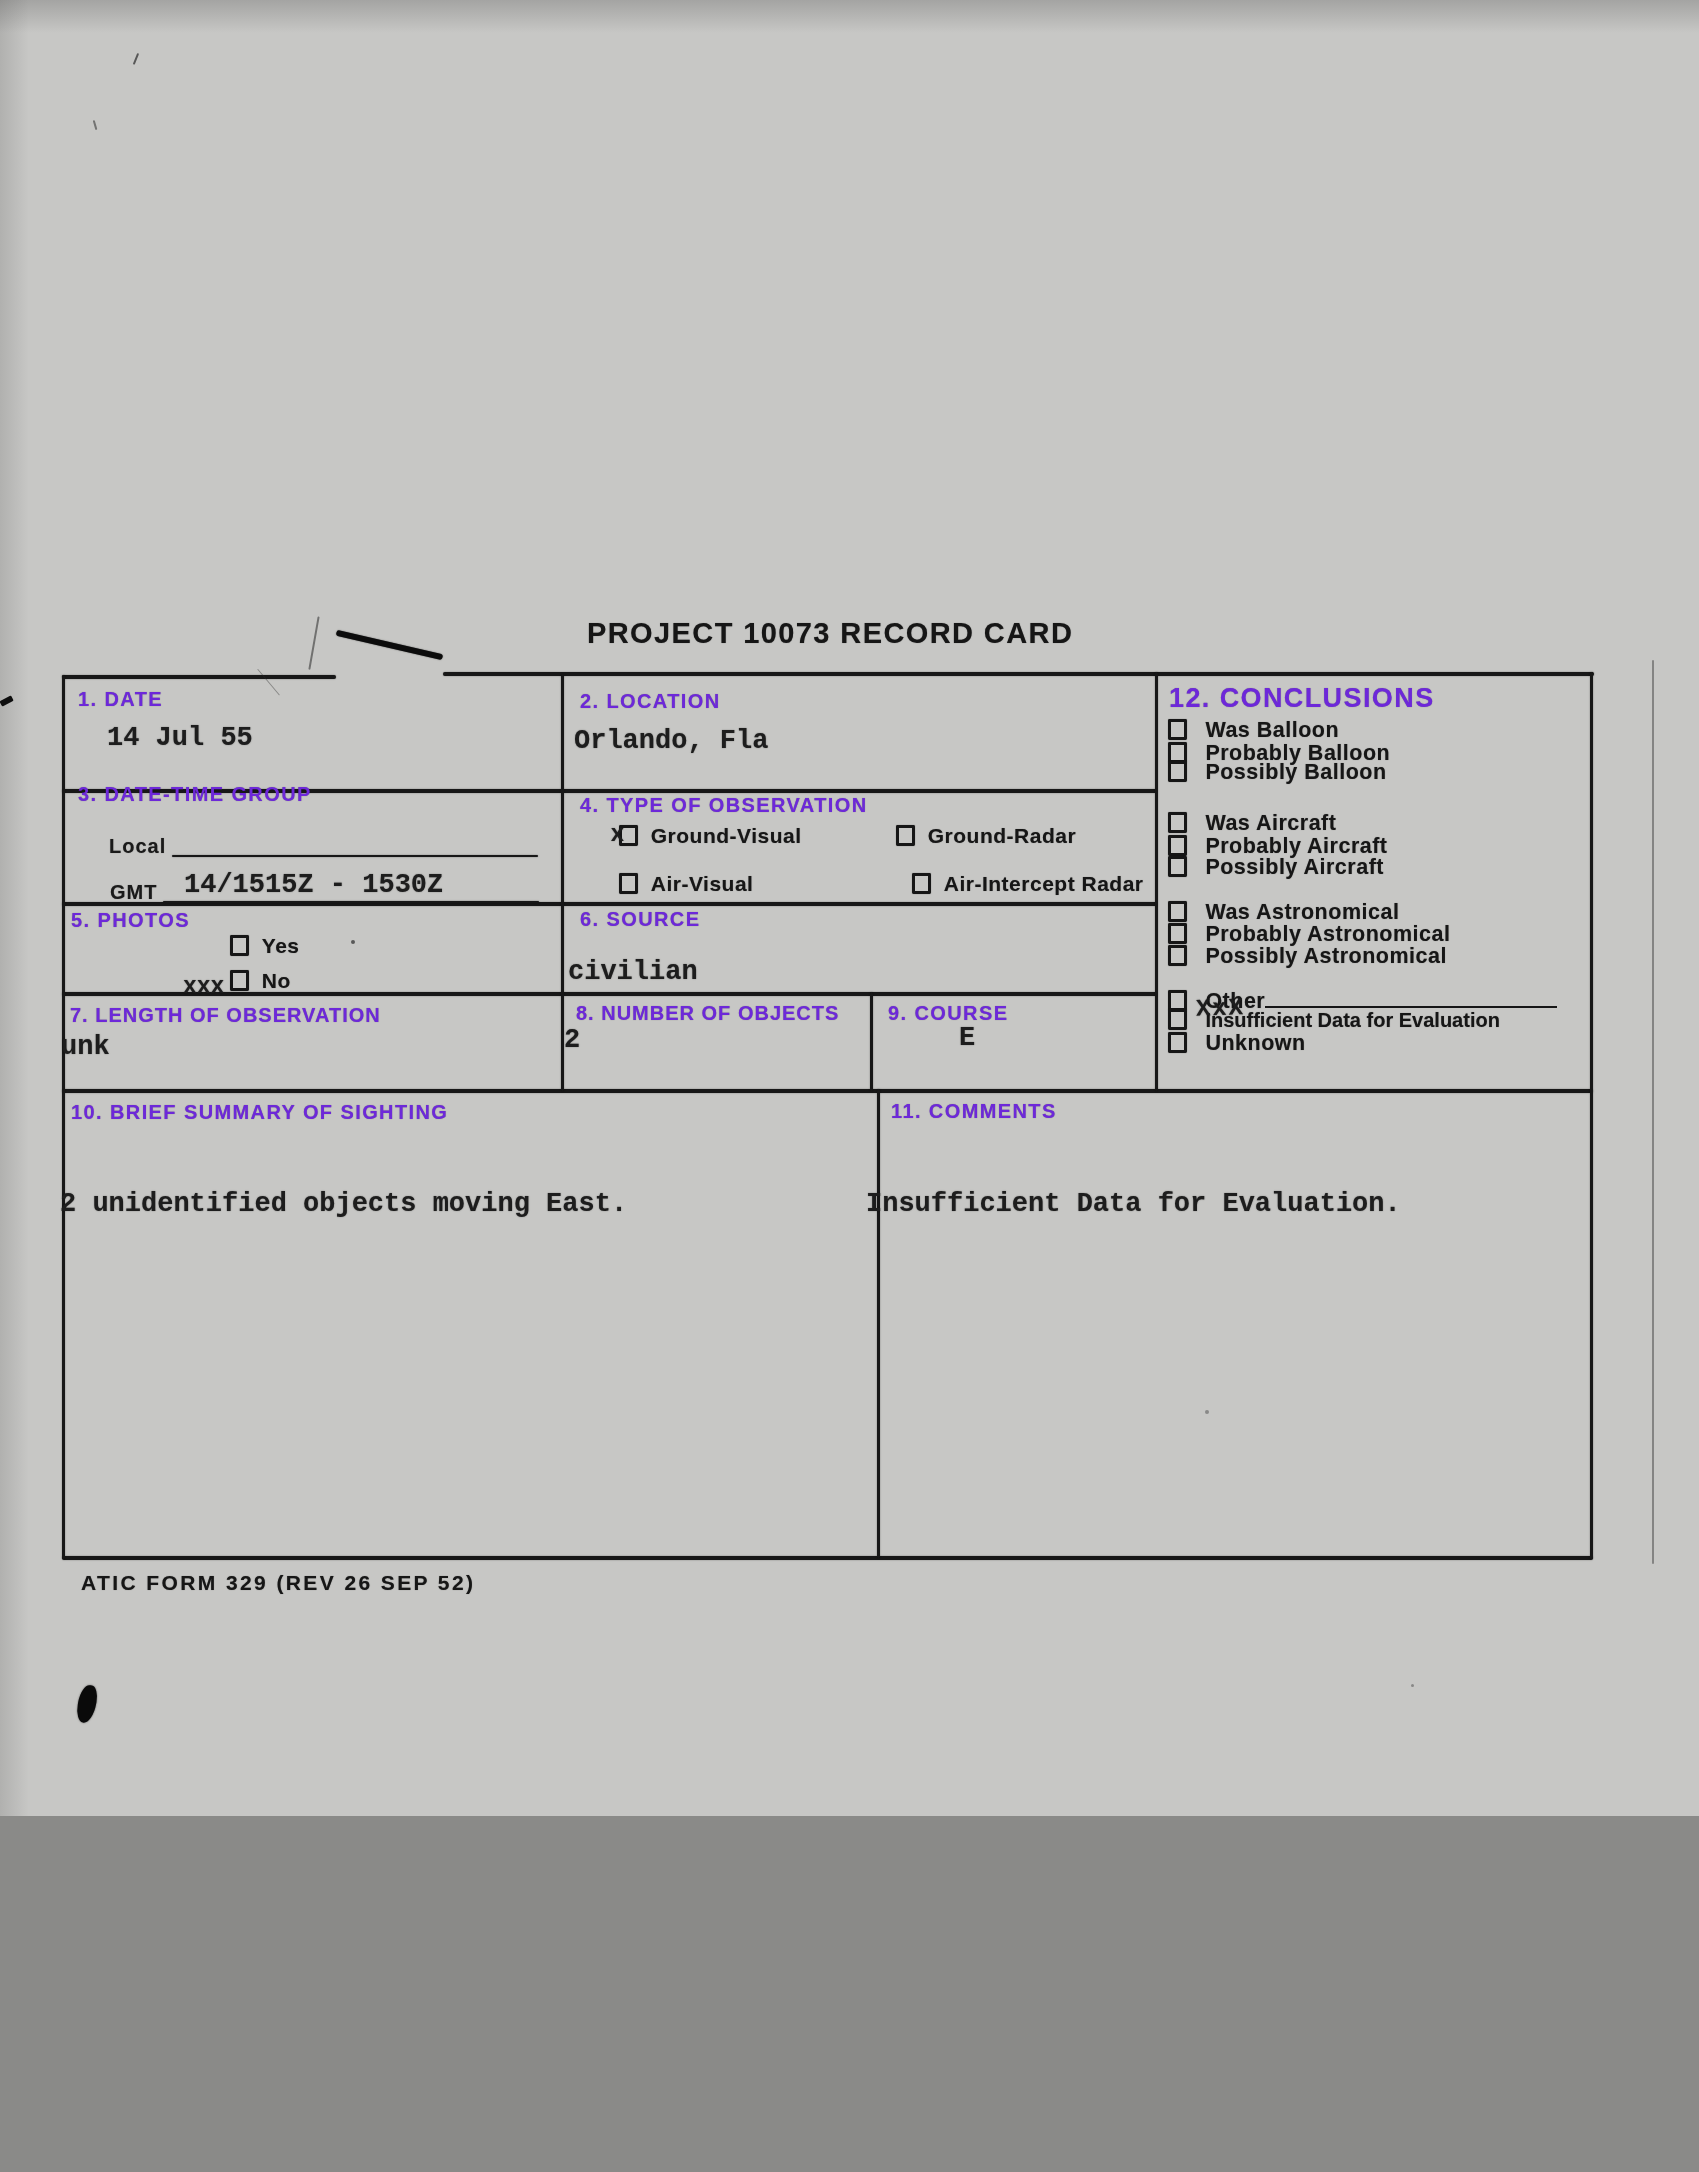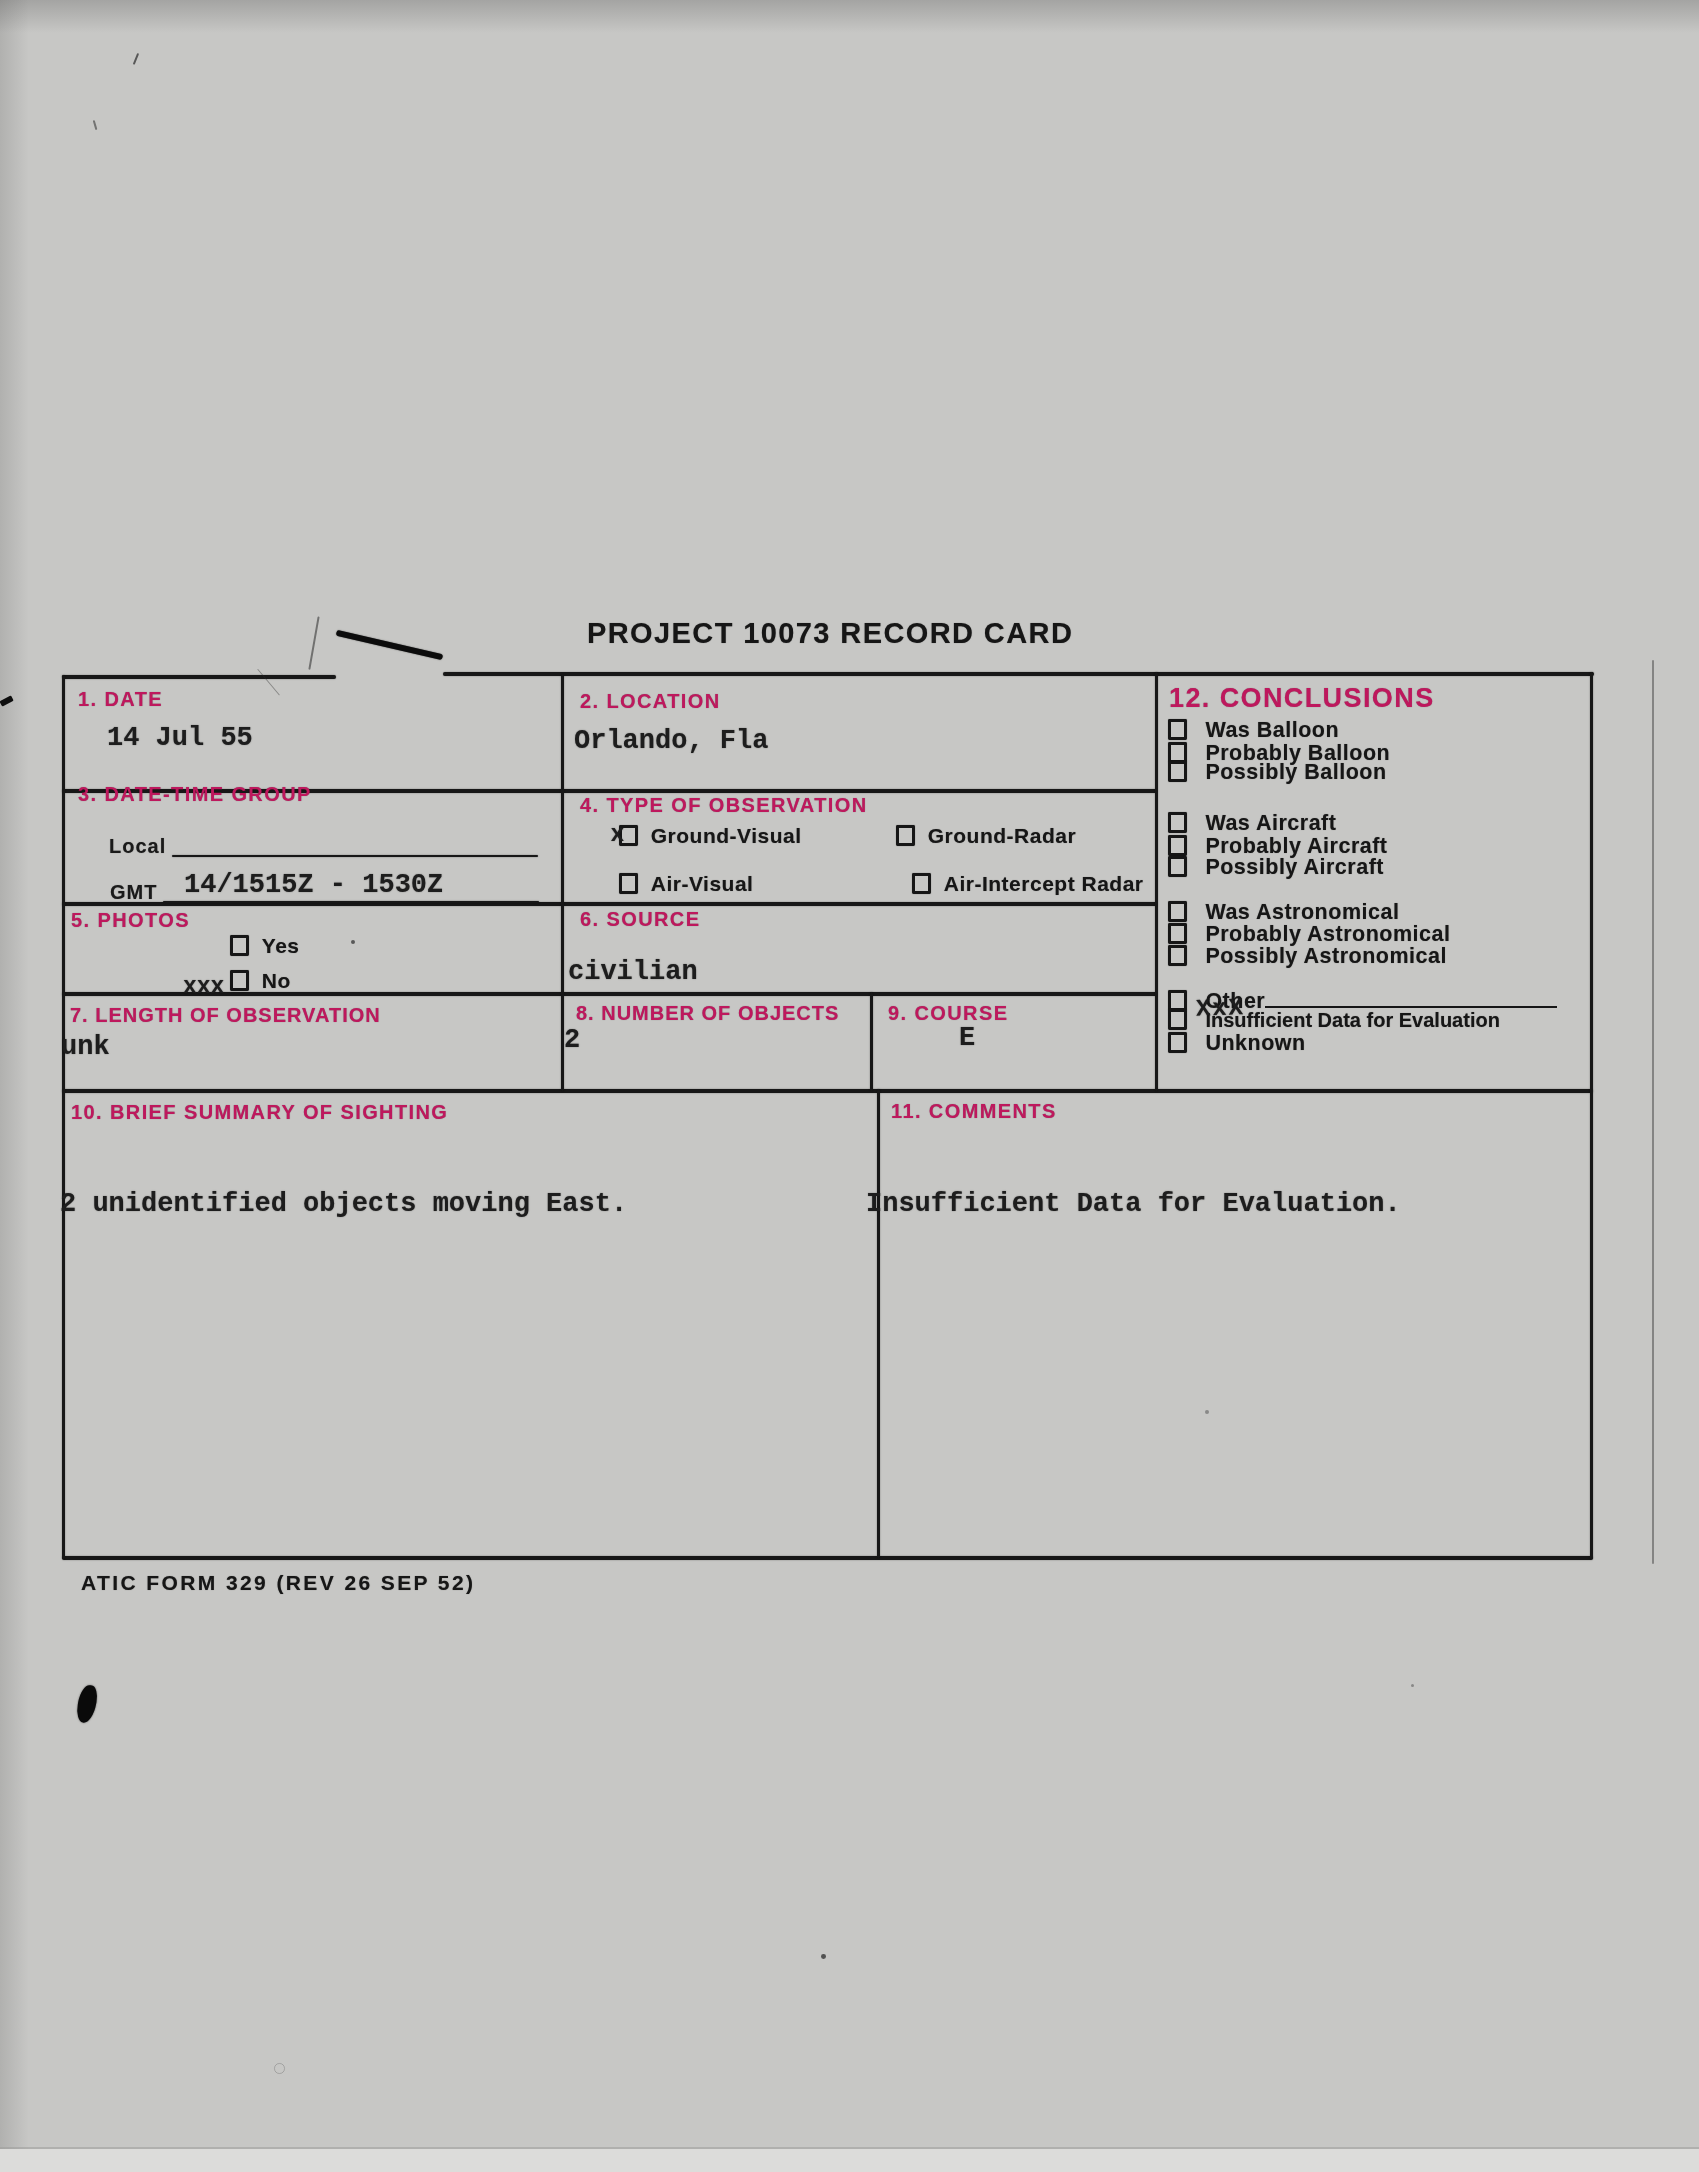--- a/index.html
+++ b/index.html
@@ -1,33 +1,33 @@
 <!DOCTYPE html>
 <html style="font-size:7.7px"><head>
 <meta charset="utf-8">
 <style>
   html,body{margin:0;padding:0;background:#8a8a88;}
   .page{
-    position:relative; width:1700px; height:2172px;
+    position:relative; width:1700px; height:1816px;
     background:#c7c7c5; overflow:hidden;
     font-family:"Liberation Sans", sans-serif; color:#161616;
   }
   .shade-top{position:absolute;left:0;top:0;width:100%;height:33px;
     background:linear-gradient(rgba(40,40,40,.22),rgba(40,40,40,0));}
   .shade-left{position:absolute;left:0;top:0;width:29px;height:100%;
     background:linear-gradient(90deg,rgba(40,40,40,.14),rgba(40,40,40,0));}
   .bottom-line{position:absolute;left:0;top:2147px;width:100%;height:2.9px;background:#9c9c9a;opacity:.55;}
   .bottom-band{position:absolute;left:0;top:2149px;width:100%;height:23px;background:#dcdcda;}
 
   .hline{position:absolute;height:3.8px;background:#171717;box-shadow:0 0 1.4px rgba(0,0,0,.55);border-radius:1.9px;}
   .vline{position:absolute;width:3.3px;background:#171717;box-shadow:0 0 1.4px rgba(0,0,0,.55);border-radius:1.4px;}
   .thin{height:2.4px;}
 
   .hdr{position:absolute;font-weight:700;font-size:20px;letter-spacing:1.4px;
-    color:#be185d;white-space:nowrap;text-shadow:0 0 1px rgba(10,10,10,.4);}
+    color:#6d28d9;white-space:nowrap;text-shadow:0 0 1px rgba(10,10,10,.4);}
   .type{position:absolute;font-family:"Liberation Mono", monospace;font-weight:700;
     font-size:27px;color:#1d1d1d;white-space:nowrap;text-shadow:0 0 1.4px rgba(10,10,10,.45);}
   .plabel{position:absolute;font-weight:700;font-size:20px;letter-spacing:1px;color:#1a1a1a;
     white-space:nowrap;text-shadow:0 0 1px rgba(10,10,10,.4);}
 
   .box{display:inline-block;width:13.4px;height:15.3px;border:3.3px solid #161616;border-radius:1.4px;
     box-shadow:0 0 1px rgba(0,0,0,.5);vertical-align:-2.9px;}
   .opt{position:absolute;white-space:nowrap;}
   .opt .box{margin-right:12.4px;}
   .olabel{font-weight:700;font-size:21px;letter-spacing:0.5px;text-shadow:0 0 1px rgba(10,10,10,.4);}

